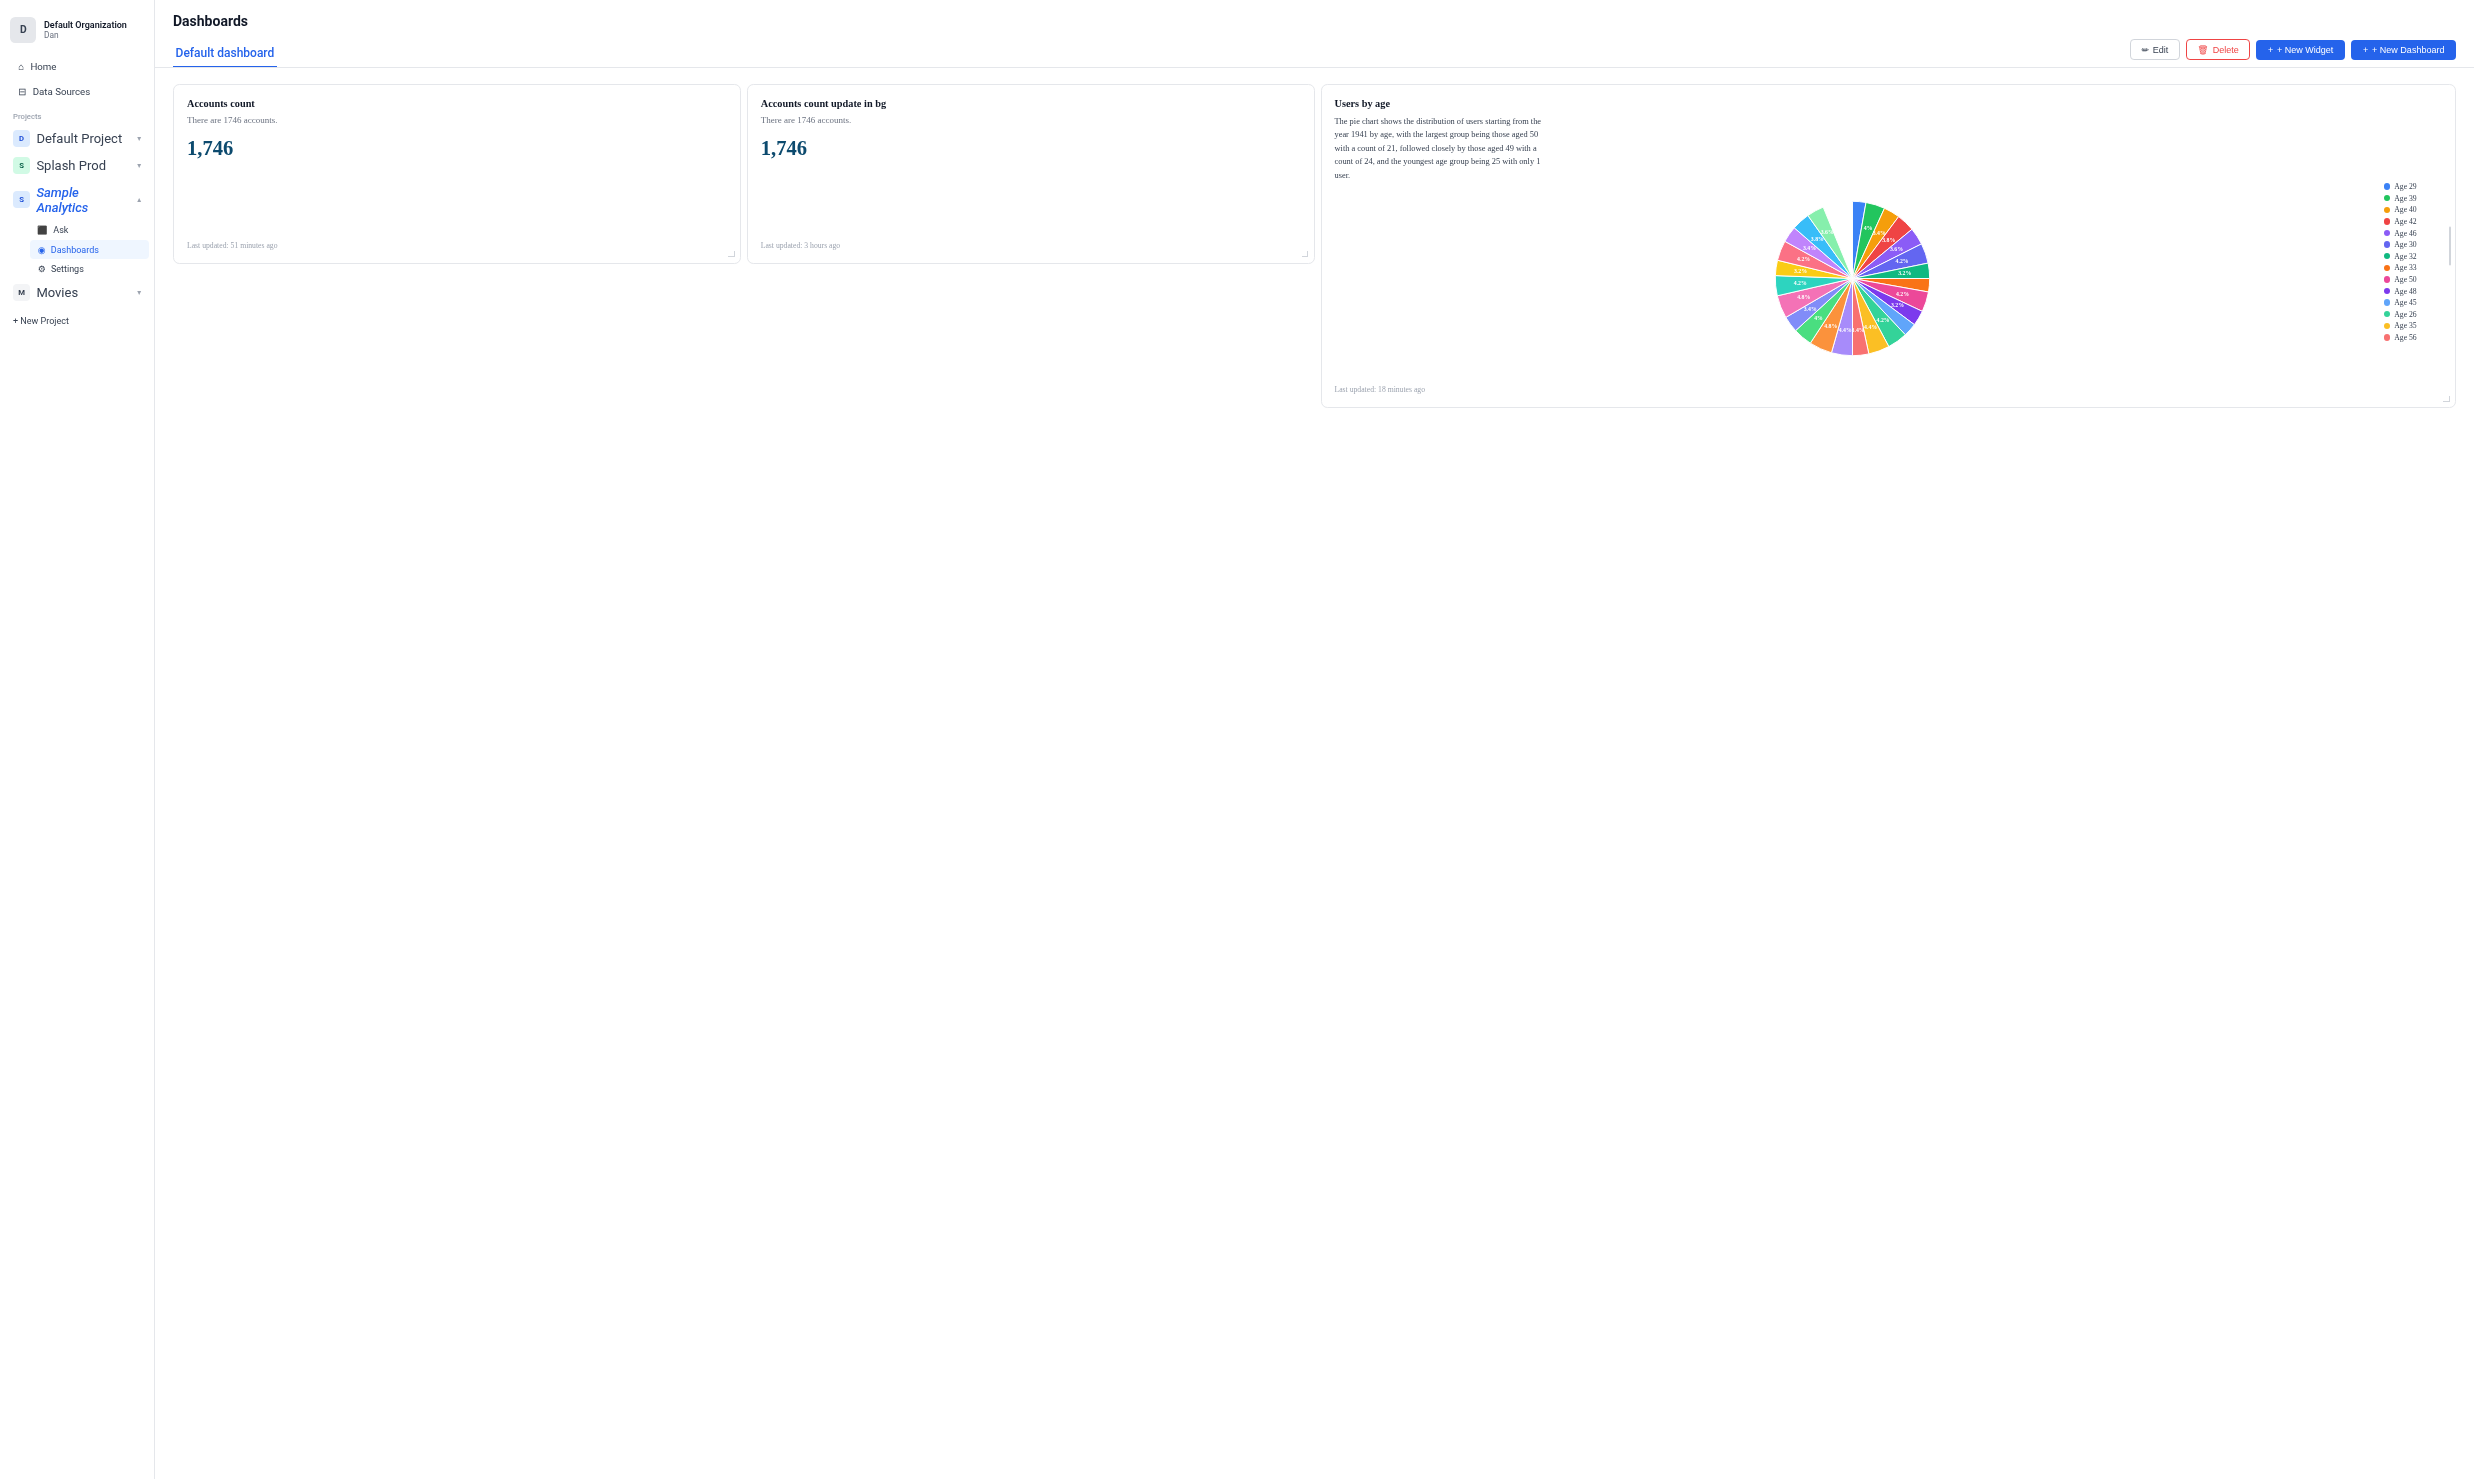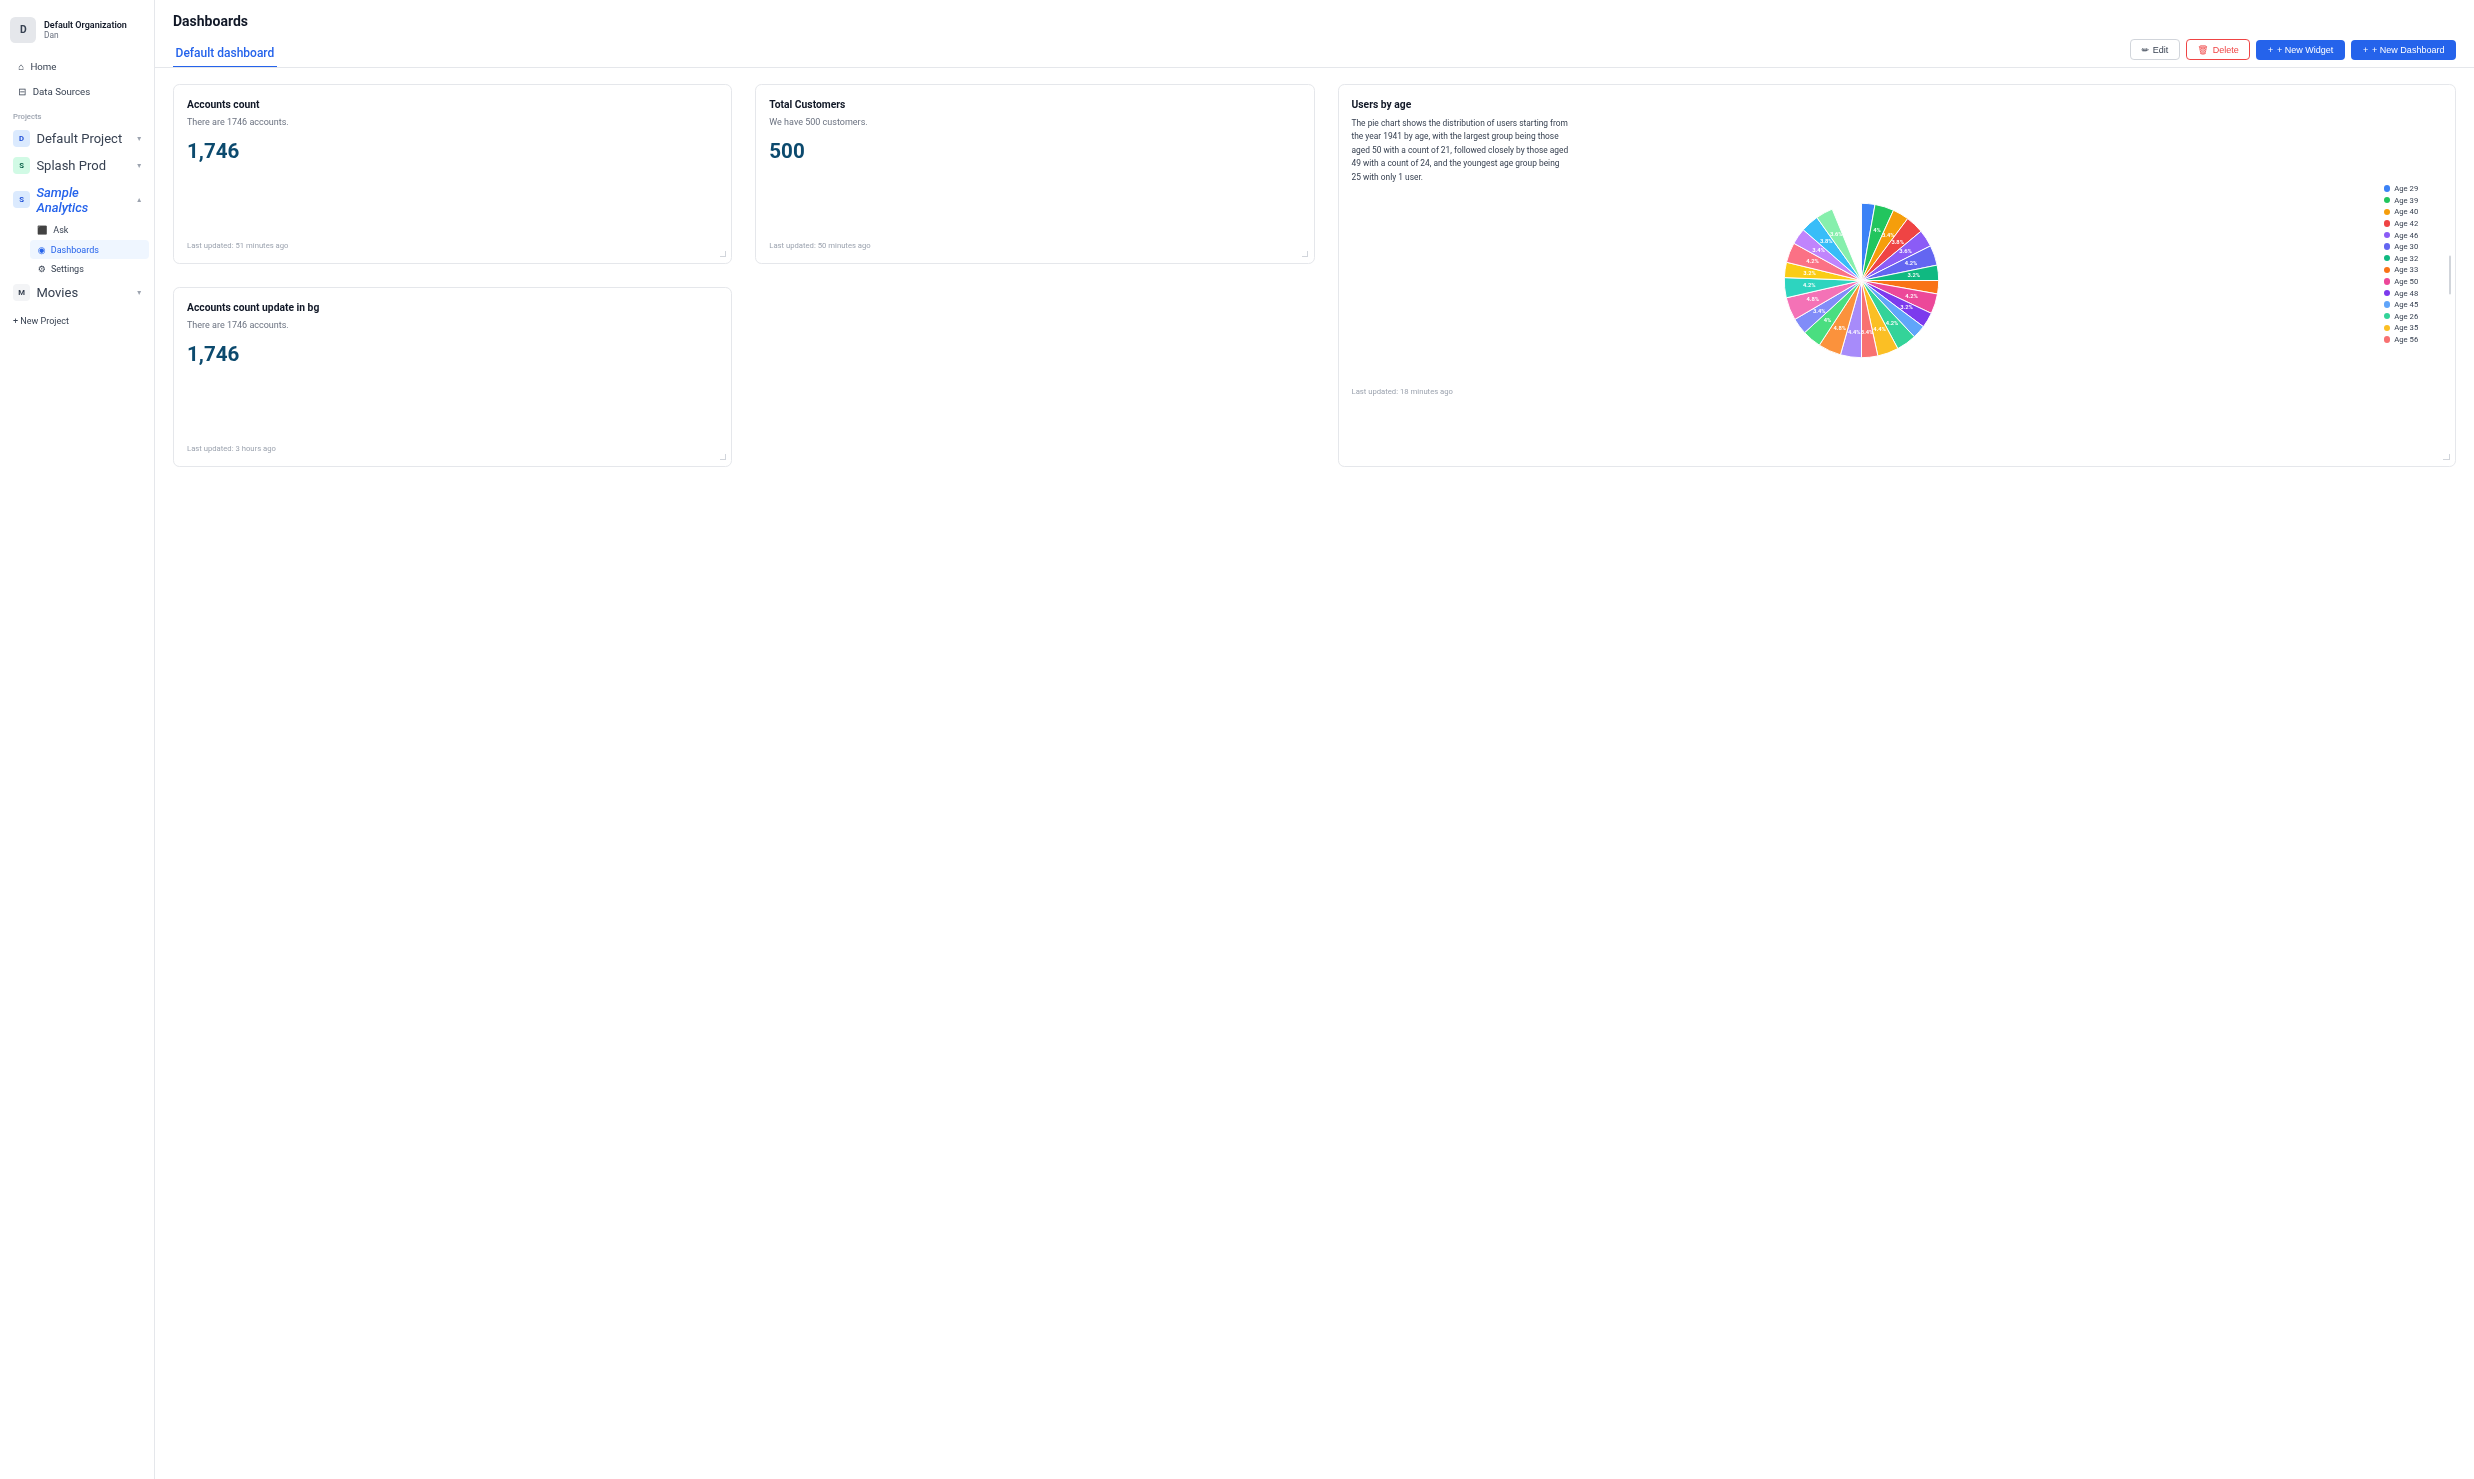--- a/index.html
+++ b/index.html
@@ -141,21 +141,22 @@
     
     .content {
       flex: 1;
       overflow-y: auto;
       padding: 15.5px 18px;
       background: #fff;
     }
     .widgets-grid {
       display: grid;
       grid-template-columns: 1fr 1fr 2fr;
-      gap: 23px;
+      gap: 6px;
+      font-family: Liberation Serif, serif;
     }
     .widget-card {
       border: 0.6px solid #e5e7eb;
       border-radius: 6.4px;
       padding: 13px;
       display: flex;
       flex-direction: column;
       min-height: 180px;
       position: relative;
       background: #fff;
@@ -313,27 +314,20 @@
     <div class="widgets-grid">
 
       <div class="widget-card">
         <div class="widget-title">Accounts count</div>
         <div class="widget-subtitle">There are 1746 accounts.</div>
         <div class="widget-big-number">1,746</div>
         <div class="widget-footer">Last updated: 51 minutes ago</div>
         <div class="resize-handle"></div>
       </div>
 
-      <div class="widget-card">
-        <div class="widget-title">Total Customers</div>
-        <div class="widget-subtitle">We have 500 customers.</div>
-        <div class="widget-big-number">500</div>
-        <div class="widget-footer">Last updated: 50 minutes ago</div>
-        <div class="resize-handle"></div>
-      </div>
 
       <div class="pie-card" style="grid-column: 3; grid-row: 1 / 3;">
         <div class="widget-title">Users by age</div>
         <div class="pie-desc">The pie chart shows the distribution of users starting from the year 1941 by age, with the largest group being those aged 50 with a count of 21, followed closely by those aged 49 with a count of 24, and the youngest age group being 25 with only 1 user.</div>
         <div class="pie-visual">
           <div style="flex:1; display:flex; justify-content:center; align-items:center;">
             <svg width="193" height="193" viewBox="-150 -150 300 300" id="pie-svg">
                 <path d="M 0 0 L 7.34788079488412e-15 -120 A 120 120 0 0 1 21.002767077033123 -118.14772014350464 Z" fill="#3b82f6" stroke="#fff" stroke-width="1.5"></path>
                 <path d="M 0 0 L 21.002767077033123 -118.14772014350464 A 120 120 0 0 1 49.72506971919411 -109.21271648219948 Z" fill="#22c55e" stroke="#fff" stroke-width="1.5"></path>
                 <text x="24.238593056686046" y="-77.91694685132607" text-anchor="middle" dominant-baseline="middle" fill="#fff" font-size="9" font-weight="600">4%</text>

